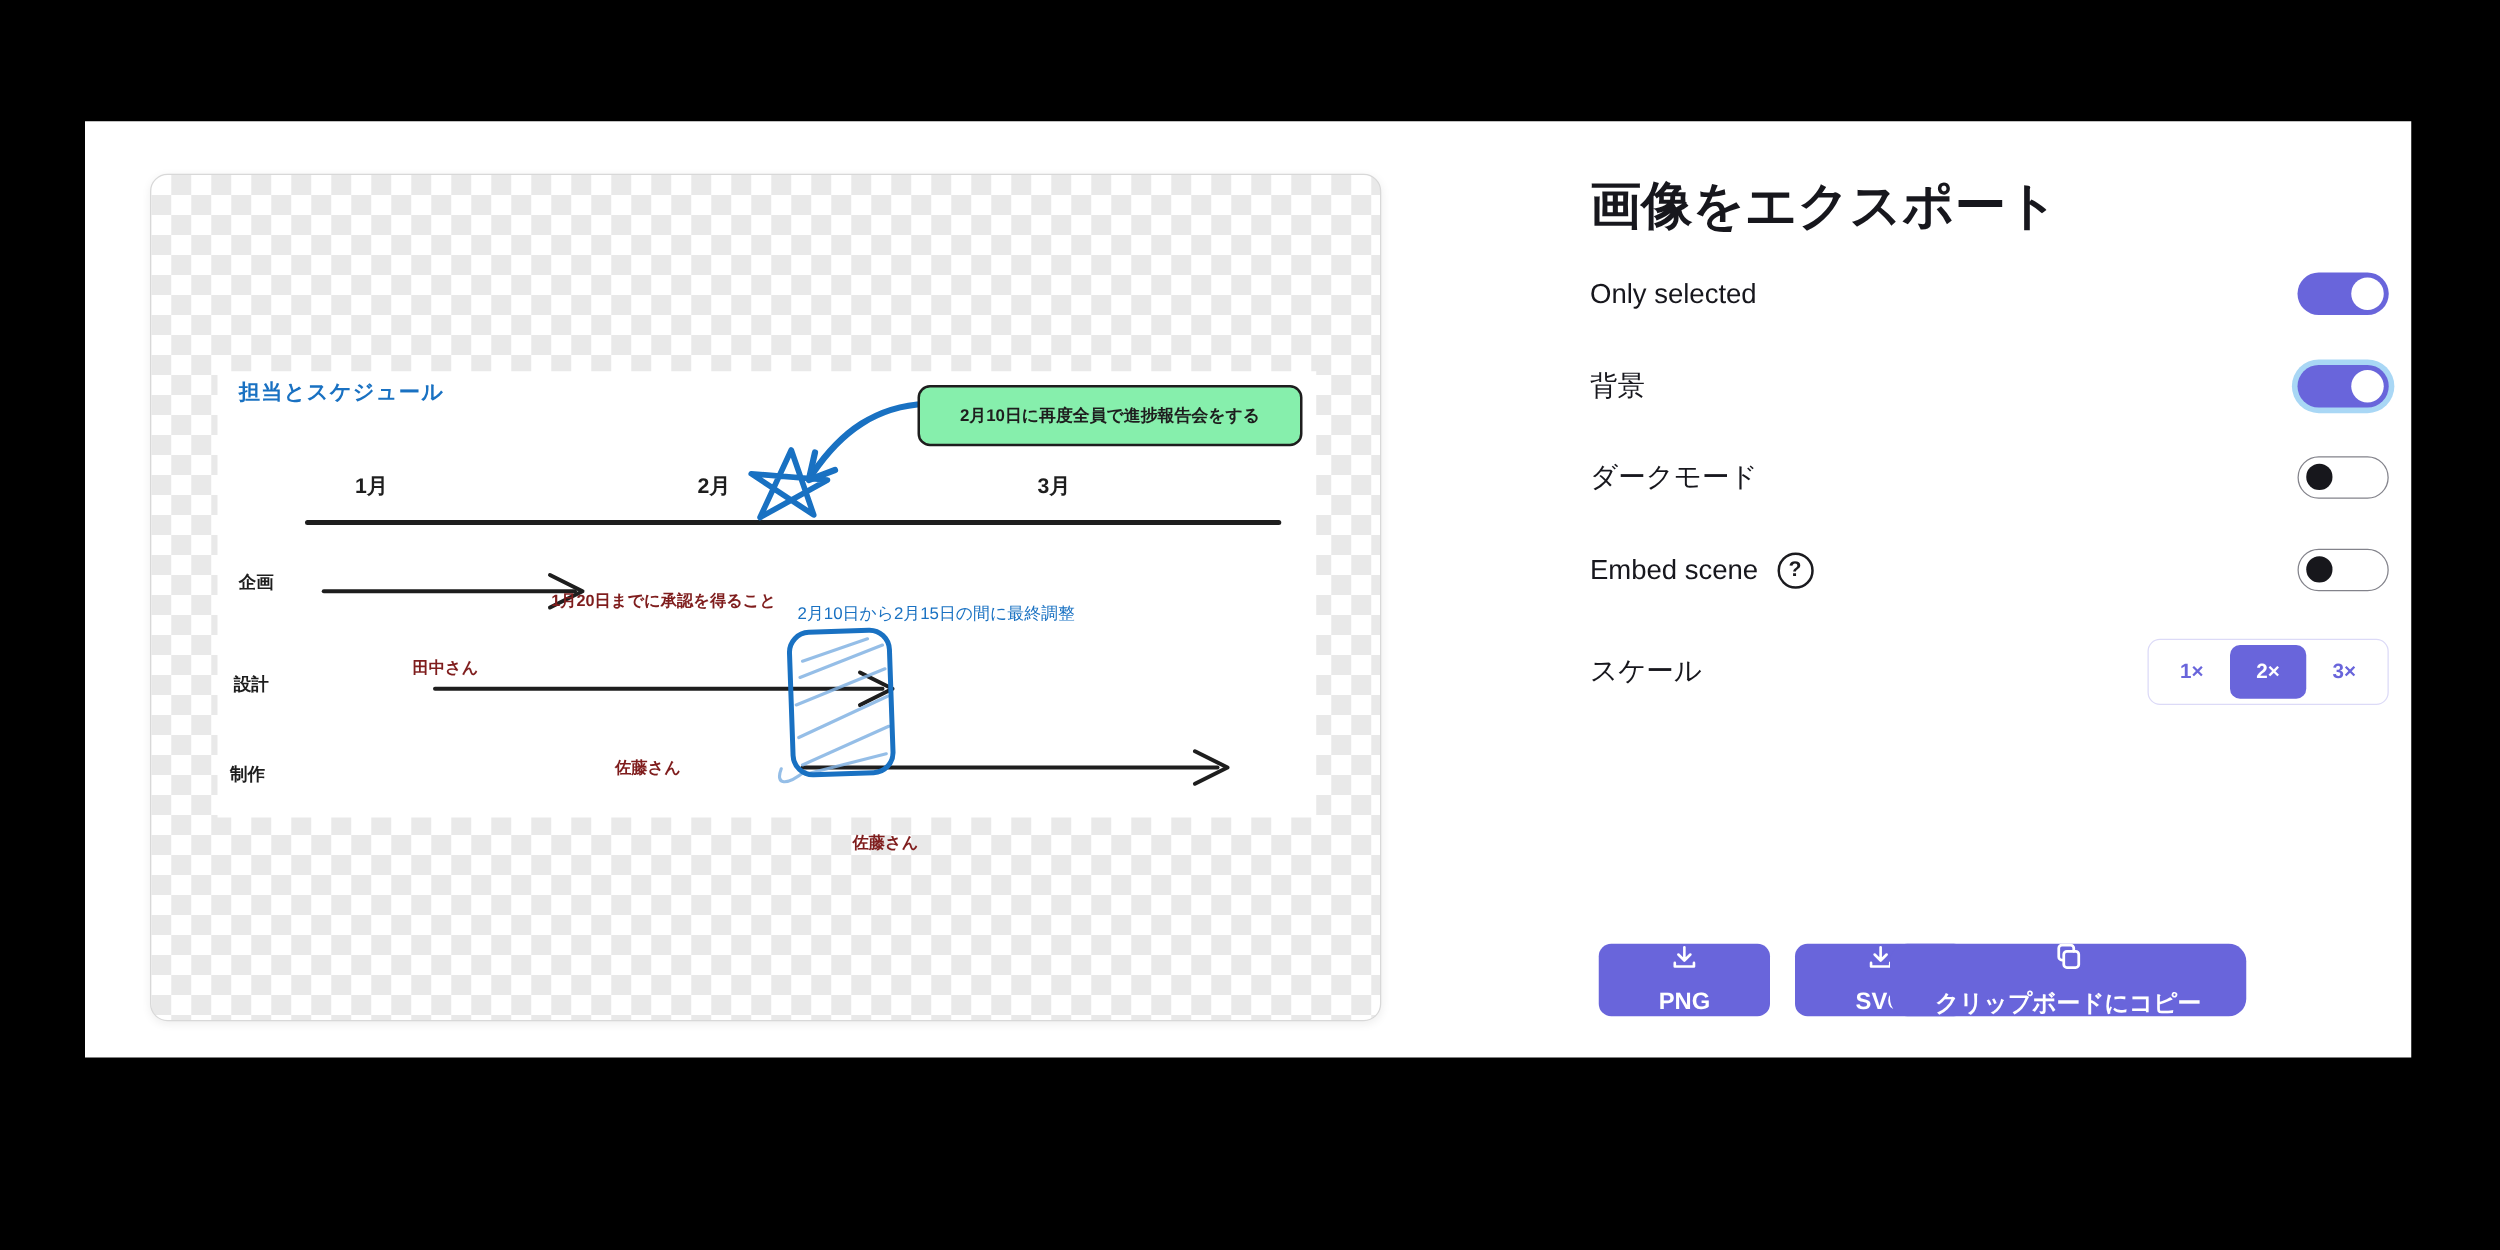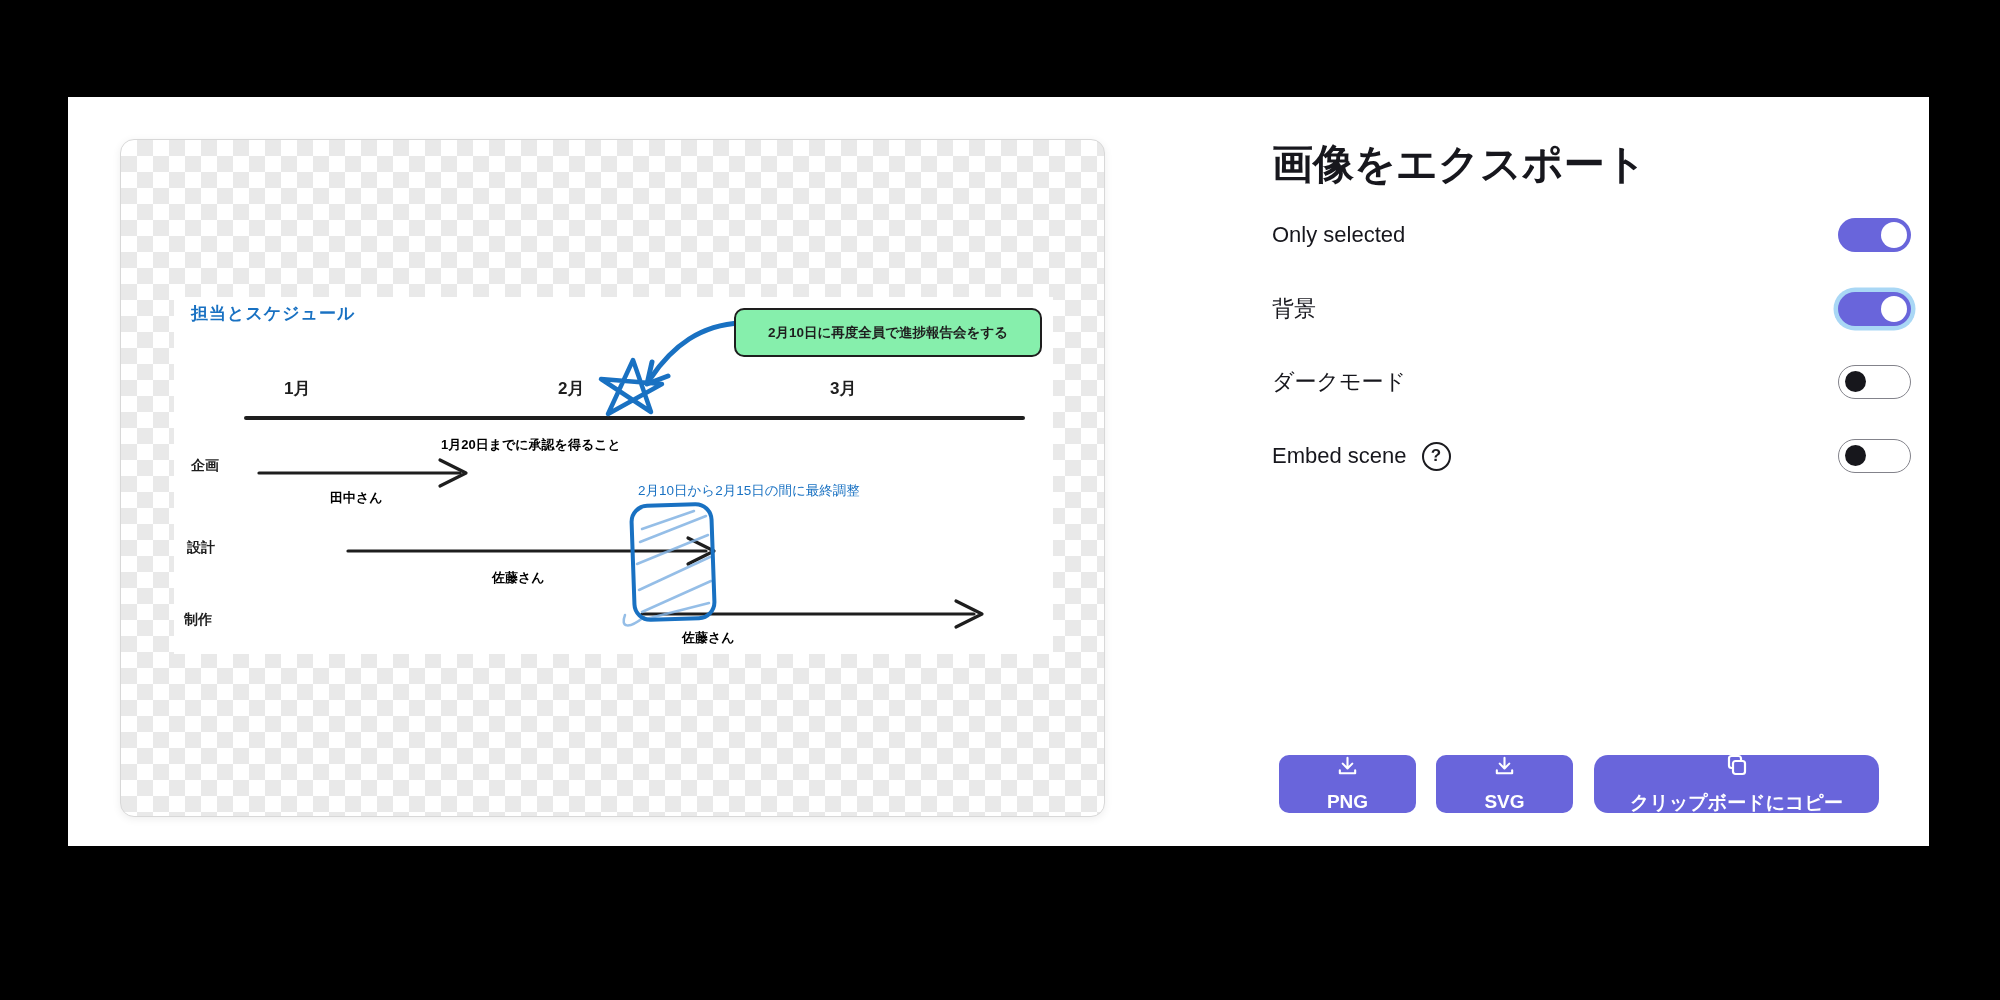--- a/index.html
+++ b/index.html
@@ -41,21 +41,21 @@
   .d-callout {
     left:560px; top:11px; width:308px; height:49px;
     background:#86efac; border:2.5px solid #1e1e1e; border-radius:10px;
     display:flex; align-items:center; justify-content:center;
     font-size:13.5px; font-weight:700; color:#1e1e1e;
   }
   .d-row     { font-size:14px; color:#1e1e1e; font-weight:600; }
   .d-row.r1 { left:17px; top:160px; }
   .d-row.r2 { left:13px; top:242px; }
   .d-row.r3 { left:10px; top:314px; }
-  .d-red  { font-size:13px; font-weight:700; color:#000000; }
+  .d-red  { font-size:13px; font-weight:700; color:#7f1d1d;margin-top:36px; }
   .d-blue { font-size:13.5px; font-weight:400; color:#1971c2; }
   .d-note-deadline { left:267px; top:139px; }
   .d-tanaka  { left:156px; top:192px; }
   .d-note-adjust { left:464px; top:185px; }
   .d-sato1   { left:318px; top:272px; }
   .d-sato2   { left:508px; top:332px; }
 
   
   .panel-title {
     position:absolute; left:1204px; top:40px;
@@ -104,21 +104,21 @@
     position:absolute; top:658px; height:58px;
     background:#6965db; border:none; border-radius:10px;
     color:#fff; font-family:"Liberation Sans", sans-serif;
     font-size:19px; font-weight:600;
     display:flex; align-items:center; justify-content:center; gap:13px;
     cursor:pointer;
     flex-direction:column;
   }
   .btn-png  { left:1211px; width:137px; }
   .btn-svg  { left:1368px; width:137px; }
-  .btn-copy { left:1526px; width:285px;border-radius:14px; }
+  .btn-copy { left:1444px; width:285px;border-radius:14px; }
   .action-btn svg { flex:none; }
 </style>
 </head>
 <body>
 
 <div class="modal">
 
   <div class="preview">
     <div class="canvas">
 
@@ -186,20 +186,28 @@
   </div>
 
   <div class="opt-row r4">
     <span class="opt-label">
       <span>Embed scene</span>
       <span class="help">?</span>
     </span>
     <span class="toggle off"></span>
   </div>
 
+  <div class="opt-row r5">
+    <span class="opt-label">スケール</span>
+    <span class="scale-group">
+      <span class="scale-opt">1×</span>
+      <span class="scale-opt selected">2×</span>
+      <span class="scale-opt">3×</span>
+    </span>
+  </div>
 
   <button class="action-btn btn-png">
     <svg width="23" height="23" viewBox="0 0 24 24" fill="none" stroke="#fff" stroke-width="2.2" stroke-linecap="round" stroke-linejoin="round">
       <path d="M12 3 v10 M7 9 l5 5 5 -5 M4 16 v3 h16 v-3"></path>
     </svg>
     <span>PNG</span>
   </button>
 
   <button class="action-btn btn-svg">
     <svg width="23" height="23" viewBox="0 0 24 24" fill="none" stroke="#fff" stroke-width="2.2" stroke-linecap="round" stroke-linejoin="round">

